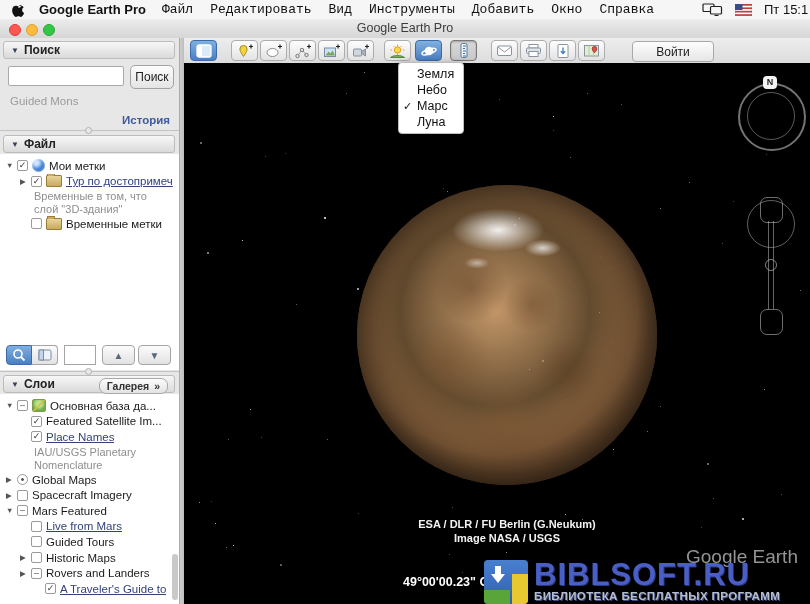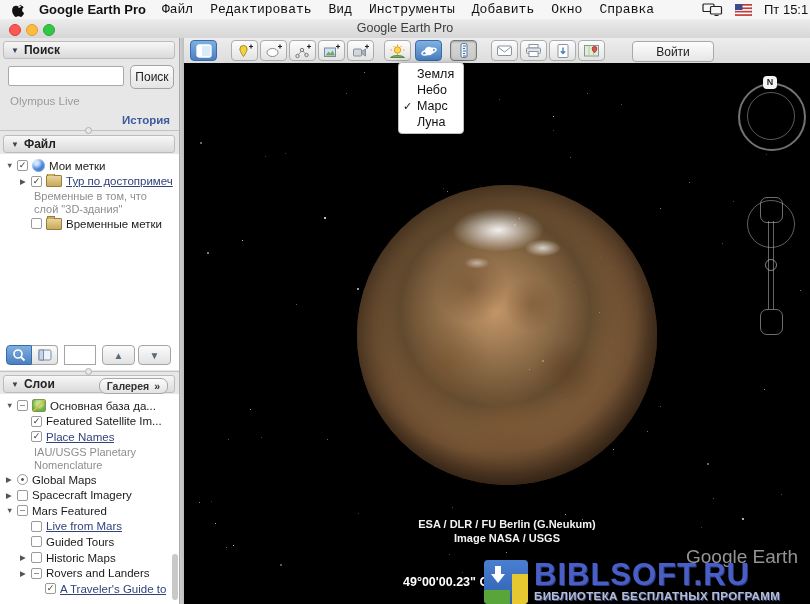--- a/index.html
+++ b/index.html
@@ -313,21 +313,21 @@
     <div id="signin">Войти</div>
   </div>
 
   <div id="sidebar">
     <div class="sheader" style="top:3px;">
       <span class="tri">▼</span>
       <span>Поиск</span>
     </div>
     <input id="search-input" value="" style="">
     <div id="search-btn">Поиск</div>
-    <div id="search-recent">Olympus Live</div>
+    <div id="search-recent">Guided Mons</div>
     <div id="history-link">История</div>
     <div class="divline" style="top:92px;"></div>
     <div class="divknob" style="top:89px;left:85px;"></div>
 
     <div class="sheader" style="top:97px;">
       <span class="tri">▼</span>
       <span>Файл</span>
     </div>
     <div class="panelwhite" style="top:116px;height:216px;">
       <div id="places-tree" style="padding-top:4px;">

